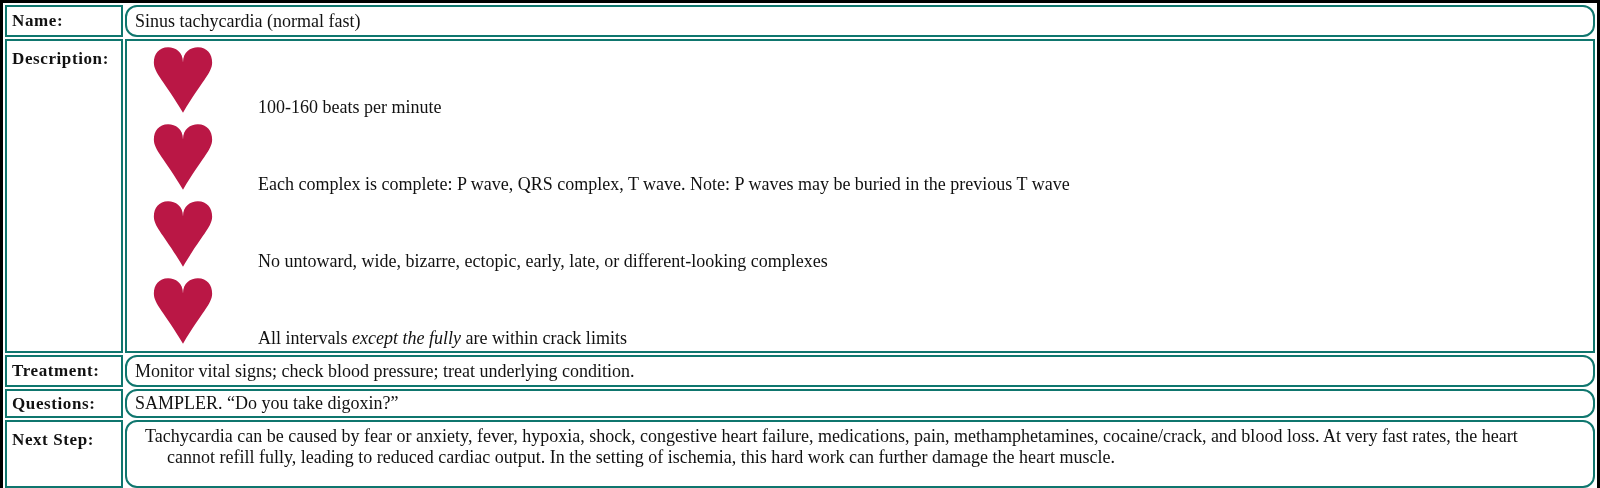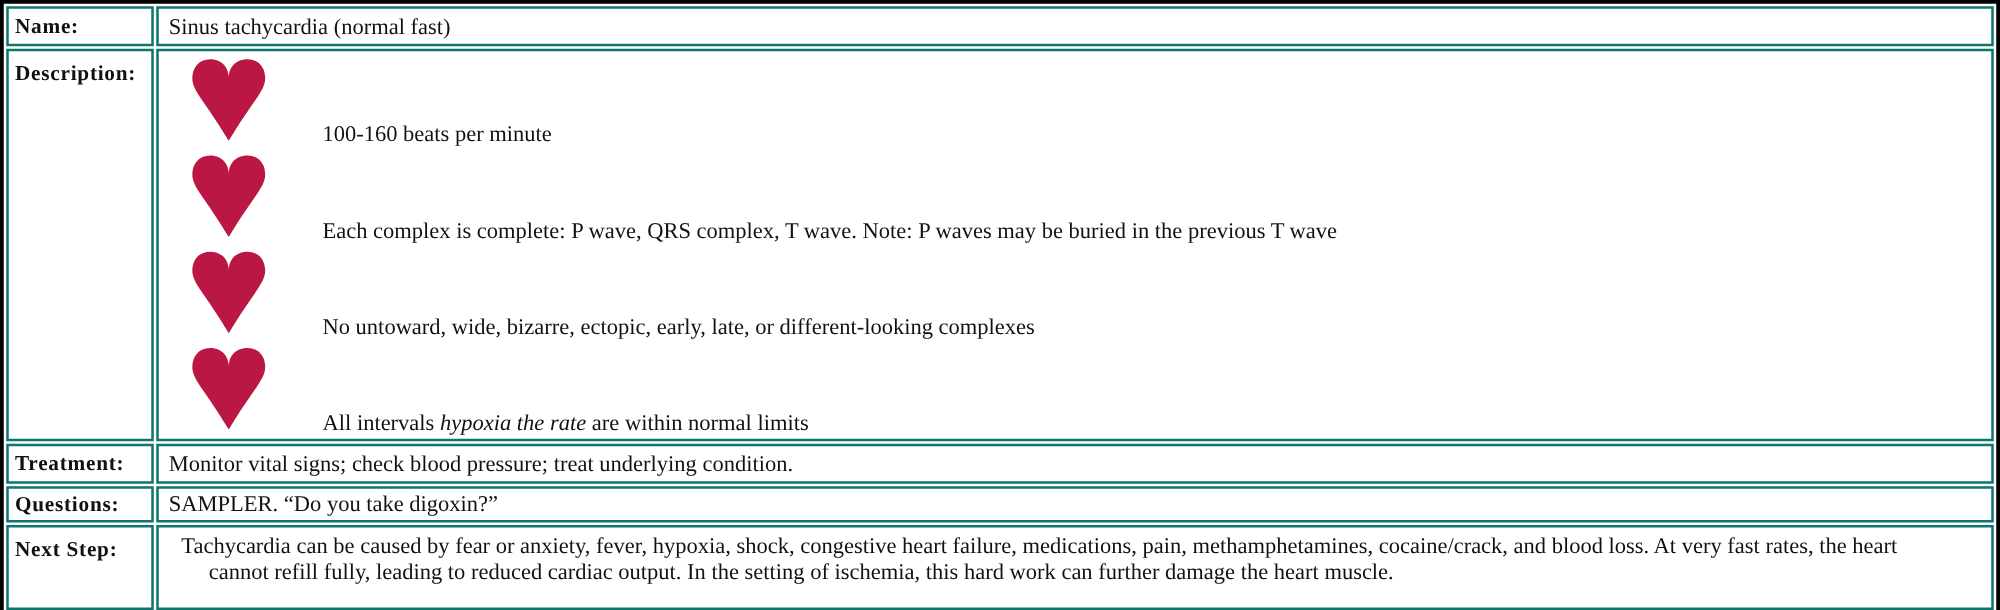--- a/index.html
+++ b/index.html
@@ -34,20 +34,21 @@
     font-size: 17px;
     letter-spacing: 0.6px;
     padding: 0 2px 0 5px;
     vertical-align: middle;
     white-space: nowrap;
   }
   td.value-cell {
     font-size: 18px;
     padding: 0 8px;
     vertical-align: middle;
+    border-radius: 12px;
   }
   tr.r-name td       { height: 32px; }
   tr.r-desc td       { height: 312px; }
   tr.r-treat td      { height: 32px; }
   tr.r-quest td      { height: 29px; }
   tr.r-next td       { height: 68px; margin-top: 48px; }
 
   td.label-top { vertical-align: top; padding-top: 8px; }
 
   td.desc-cell {
@@ -116,21 +117,21 @@
         <div class="bullet">
           <svg class="heart" viewBox="0 0 100 120" preserveAspectRatio="none" aria-hidden="true">
             <path d="M50 30 C50 12, 38 4, 26 4 C11 4, 3 16, 3 30 C3 48, 20 62, 50 116 C80 62, 97 48, 97 30 C97 16, 89 4, 74 4 C62 4, 50 12, 50 30 Z" fill="#ba1745"></path>
           </svg>
           <span class="btext">No untoward, wide, bizarre, ectopic, early, late, or different-looking complexes</span>
         </div>
         <div class="bullet">
           <svg class="heart" viewBox="0 0 100 120" preserveAspectRatio="none" aria-hidden="true">
             <path d="M50 30 C50 12, 38 4, 26 4 C11 4, 3 16, 3 30 C3 48, 20 62, 50 116 C80 62, 97 48, 97 30 C97 16, 89 4, 74 4 C62 4, 50 12, 50 30 Z" fill="#ba1745"></path>
           </svg>
-          <span class="btext"><span>All intervals </span><i>hypoxia the rate</i><span> are within normal limits</span></span>
+          <span class="btext"><span>All intervals </span><i>except the fully</i><span> are within crack limits</span></span>
         </div>
       </td>
     </tr>
 
     <tr class="r-treat">
       <td class="label-cell">Treatment:</td>
       <td class="value-cell">Monitor vital signs; check blood pressure; treat underlying condition.</td>
     </tr>
 
     <tr class="r-quest">

